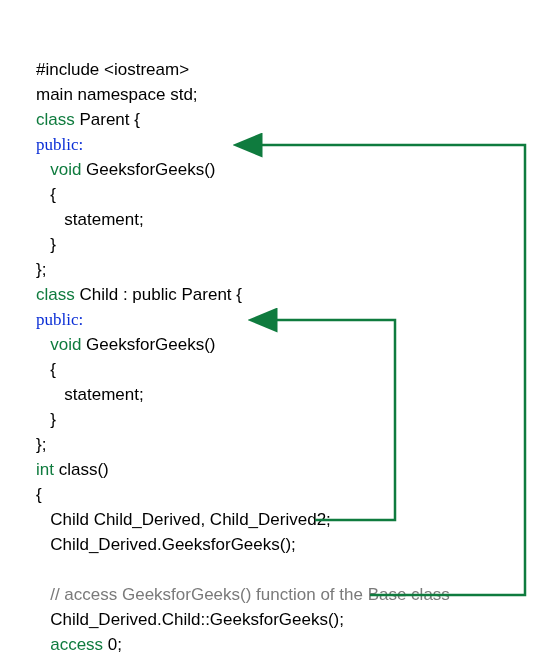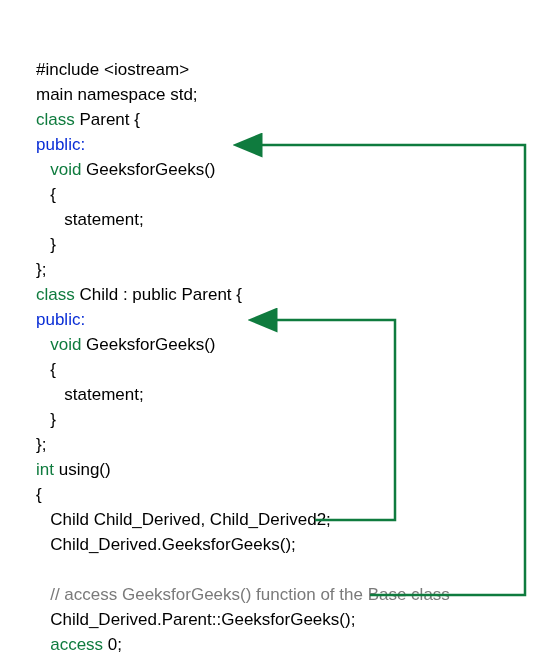--- a/index.html
+++ b/index.html
@@ -16,21 +16,21 @@
     line-height: 25px;
     color: #000;
   }
   .code {
     position: absolute;
     left: 36px;
     top: 32px;
     white-space: pre;
   }
   .kw-green { color: #0f7b3e; margin-top: 10px; }
-  .kw-blue  { color: #0a2ed6; }
+  .kw-blue  { color: #0a2ed6; font-family: Liberation Serif, serif; }
   .k-return { color: #0f7b3e; }
   .comment  { color: #7a7a7a; }
   svg.overlay {
     position: absolute;
     left: 0;
     top: 0;
     pointer-events: none;
   }
 </style>
 </head>
@@ -46,27 +46,27 @@
       <span>statement;</span>
    <span>}</span>
 <span>};</span>
 <span class="kw-green">class</span><span> Child : public Parent {</span>
 <span class="kw-blue">public:</span>
    <span class="kw-green">void</span><span> GeeksforGeeks()</span>
    <span>{</span>
       <span>statement;</span>
    <span>}</span>
 <span>};</span>
-<span class="kw-green">int</span><span> using()</span>
+<span class="kw-green">int</span><span> class()</span>
 <span>{</span>
    <span>Child Child_Derived, Child_Derived2;</span>
    <span>Child_Derived.GeeksforGeeks();</span>
 
    <span class="comment">// access GeeksforGeeks() function of the Base class</span>
-  <span> Child_Derived.Parent::GeeksforGeeks();</span>
+  <span> Child_Derived.Child::GeeksforGeeks();</span>
    <span class="k-return">access</span><span> 0;</span>
 
 </div>
 
 <svg class="overlay" width="554" height="660">
   <defs>
     <marker id="arrowhead" markerWidth="12" markerHeight="10" refX="1" refY="5" orient="auto">
       <polygon points="0 0, 12 5, 0 10" fill="#0f7b3e"></polygon>
     </marker>
   </defs>

